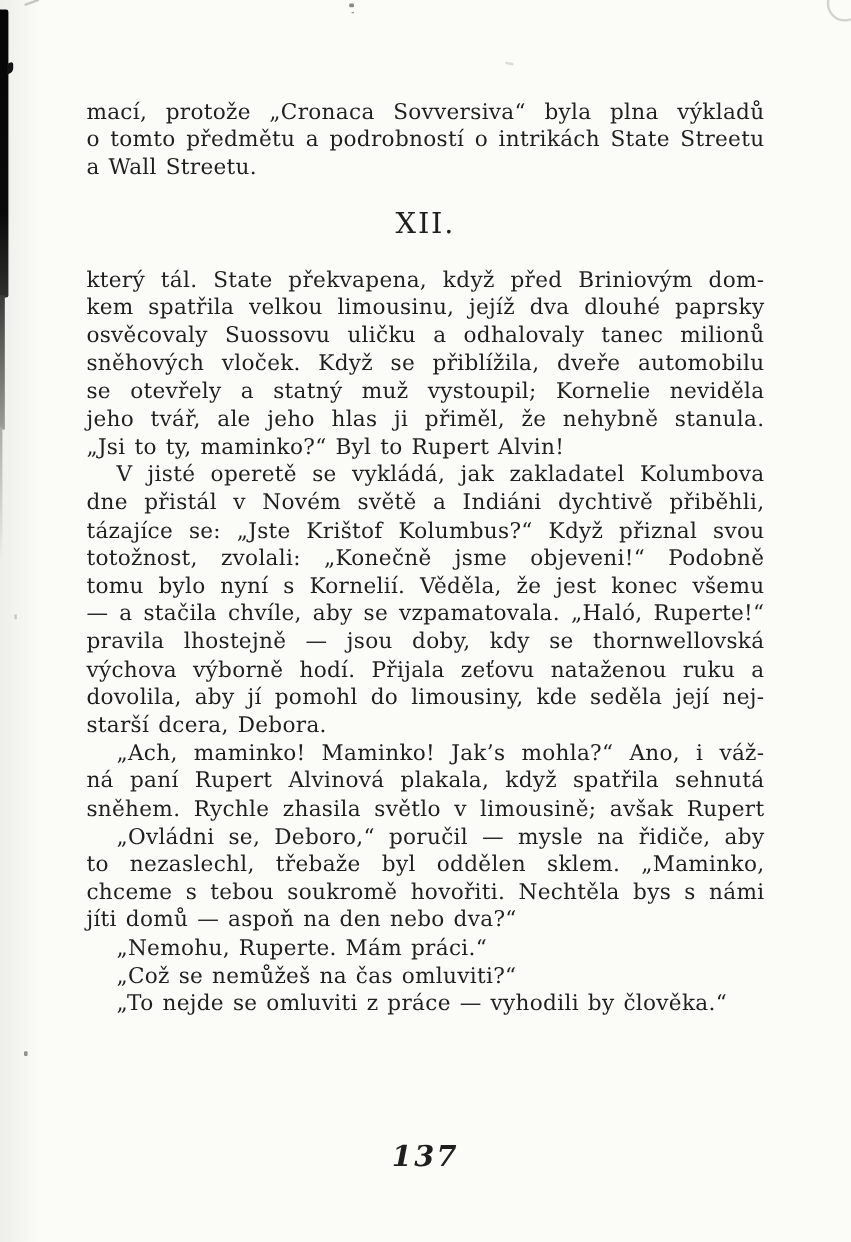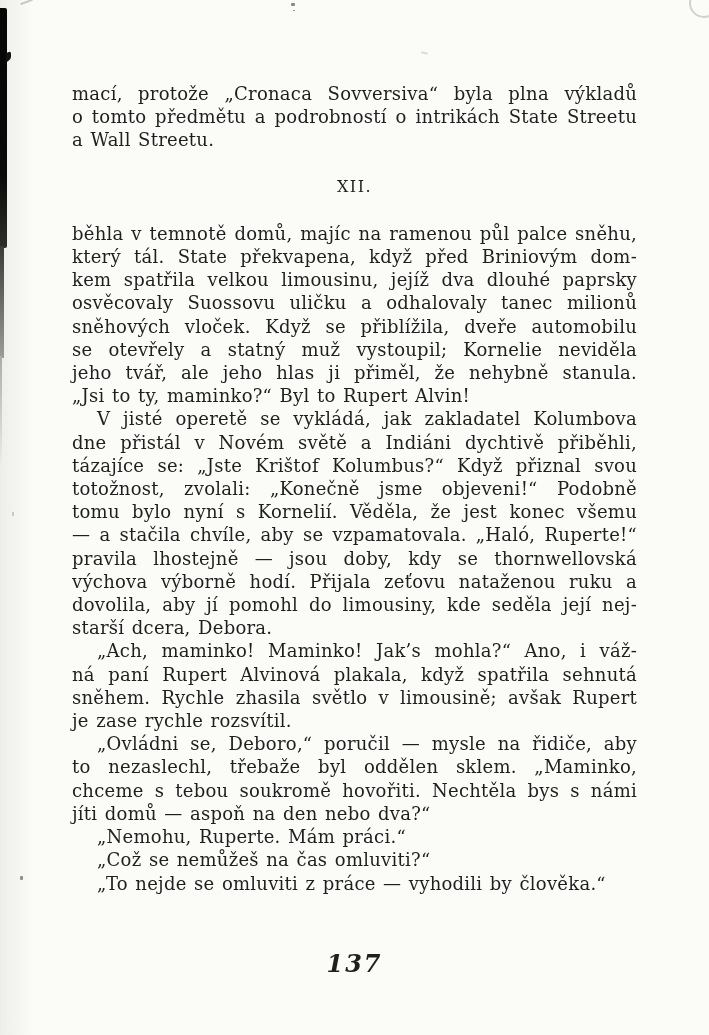--- a/index.html
+++ b/index.html
@@ -111,21 +111,21 @@
   .paragraph { margin: 0; }
   .line {
     text-align: justify;
     text-align-last: justify;
     white-space: normal;
   }
   .line.last { text-align-last: left; }
   .line.first { text-indent: 25px; }
   .chapter-heading {
     text-align: center;
-    font-size: 16px;
+    font-size: 24px;
     letter-spacing: 1.5px;
     margin-top: 23px;
     margin-bottom: 24px;
     line-height: 23.2px;
   }
   .page-number {
     position: absolute;
     left: 72px;
     top: 949px;
     width: 565px;
@@ -153,21 +153,20 @@
   <div class="speck-c"></div>
 
   <div class="text-block" id="text-block">
       <div class="paragraph">
         <div class="line">mací, protože „Cronaca Sovversiva“ byla plna výkladů</div>
         <div class="line">o tomto předmětu a podrobností o intrikách State Streetu</div>
         <div class="line last">a Wall Streetu.</div>
       </div>
       <div class="chapter-heading">XII.</div>
       <div class="paragraph">
-        <div class="line">běhla v temnotě domů, majíc na ramenou půl palce sněhu,</div>
         <div class="line">který tál. State překvapena, když před Briniovým dom-</div>
         <div class="line">kem spatřila velkou limousinu, jejíž dva dlouhé paprsky</div>
         <div class="line">osvěcovaly Suossovu uličku a odhalovaly tanec milionů</div>
         <div class="line">sněhových vloček. Když se přiblížila, dveře automobilu</div>
         <div class="line">se otevřely a statný muž vystoupil; Kornelie neviděla</div>
         <div class="line">jeho tvář, ale jeho hlas ji přiměl, že nehybně stanula.</div>
         <div class="line last">„Jsi to ty, maminko?“ Byl to Rupert Alvin!</div>
       </div>
       <div class="paragraph">
         <div class="line first">V jisté operetě se vykládá, jak zakladatel Kolumbova</div>
@@ -178,21 +177,20 @@
         <div class="line">— a stačila chvíle, aby se vzpamatovala. „Haló, Ruperte!“</div>
         <div class="line">pravila lhostejně — jsou doby, kdy se thornwellovská</div>
         <div class="line">výchova výborně hodí. Přijala zeťovu nataženou ruku a</div>
         <div class="line">dovolila, aby jí pomohl do limousiny, kde seděla její nej-</div>
         <div class="line last">starší dcera, Debora.</div>
       </div>
       <div class="paragraph">
         <div class="line first">„Ach, maminko! Maminko! Jak’s mohla?“ Ano, i váž-</div>
         <div class="line">ná paní Rupert Alvinová plakala, když spatřila sehnutá</div>
         <div class="line">sněhem. Rychle zhasila světlo v limousině; avšak Rupert</div>
-        <div class="line last">je zase rychle rozsvítil.</div>
       </div>
       <div class="paragraph">
         <div class="line first">„Ovládni se, Deboro,“ poručil — mysle na řidiče, aby</div>
         <div class="line">to nezaslechl, třebaže byl oddělen sklem. „Maminko,</div>
         <div class="line">chceme s tebou soukromě hovořiti. Nechtěla bys s námi</div>
         <div class="line last">jíti domů — aspoň na den nebo dva?“</div>
       </div>
       <div class="paragraph">
         <div class="line last first">„Nemohu, Ruperte. Mám práci.“</div>
       </div>

